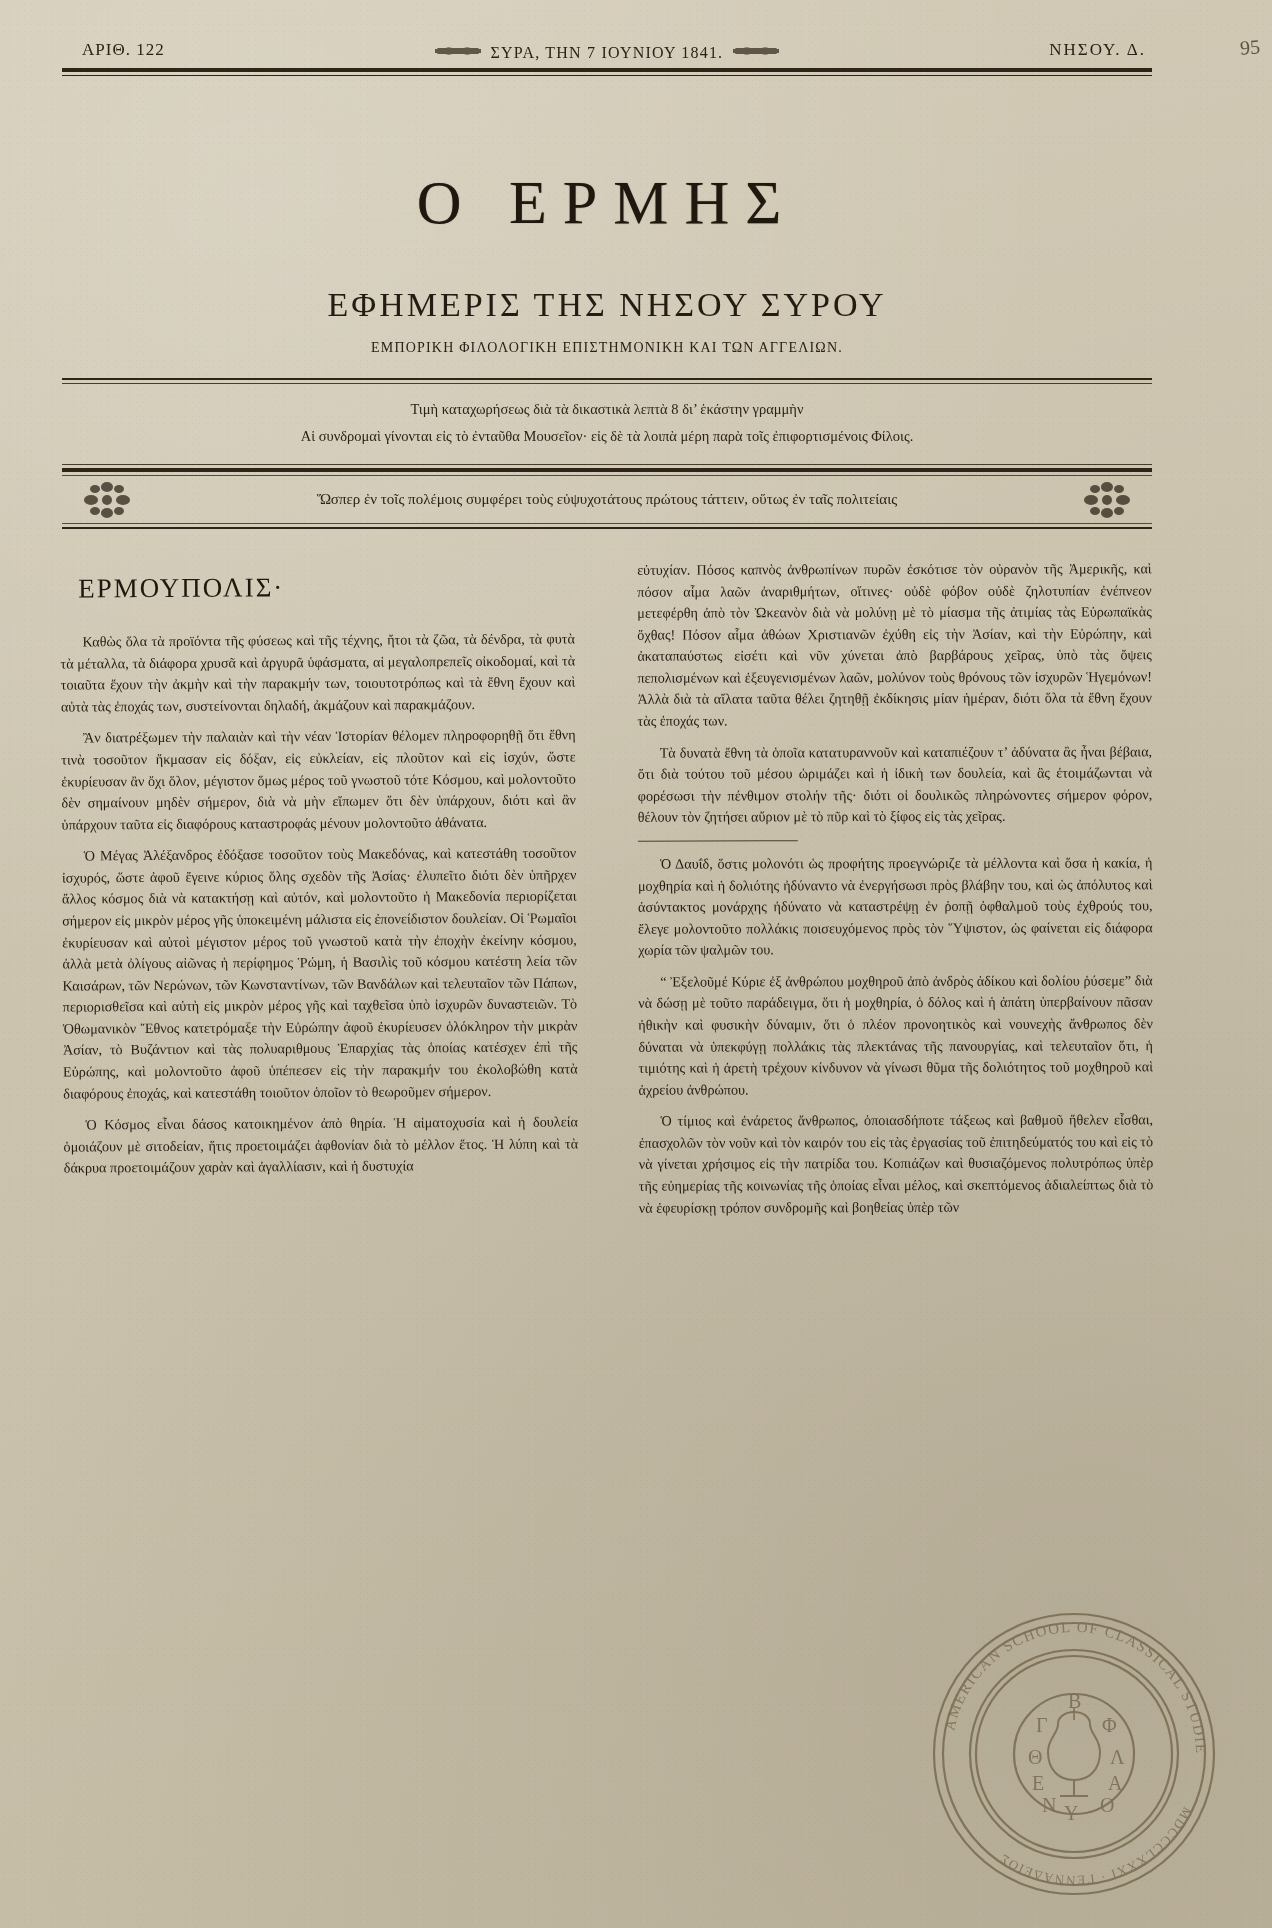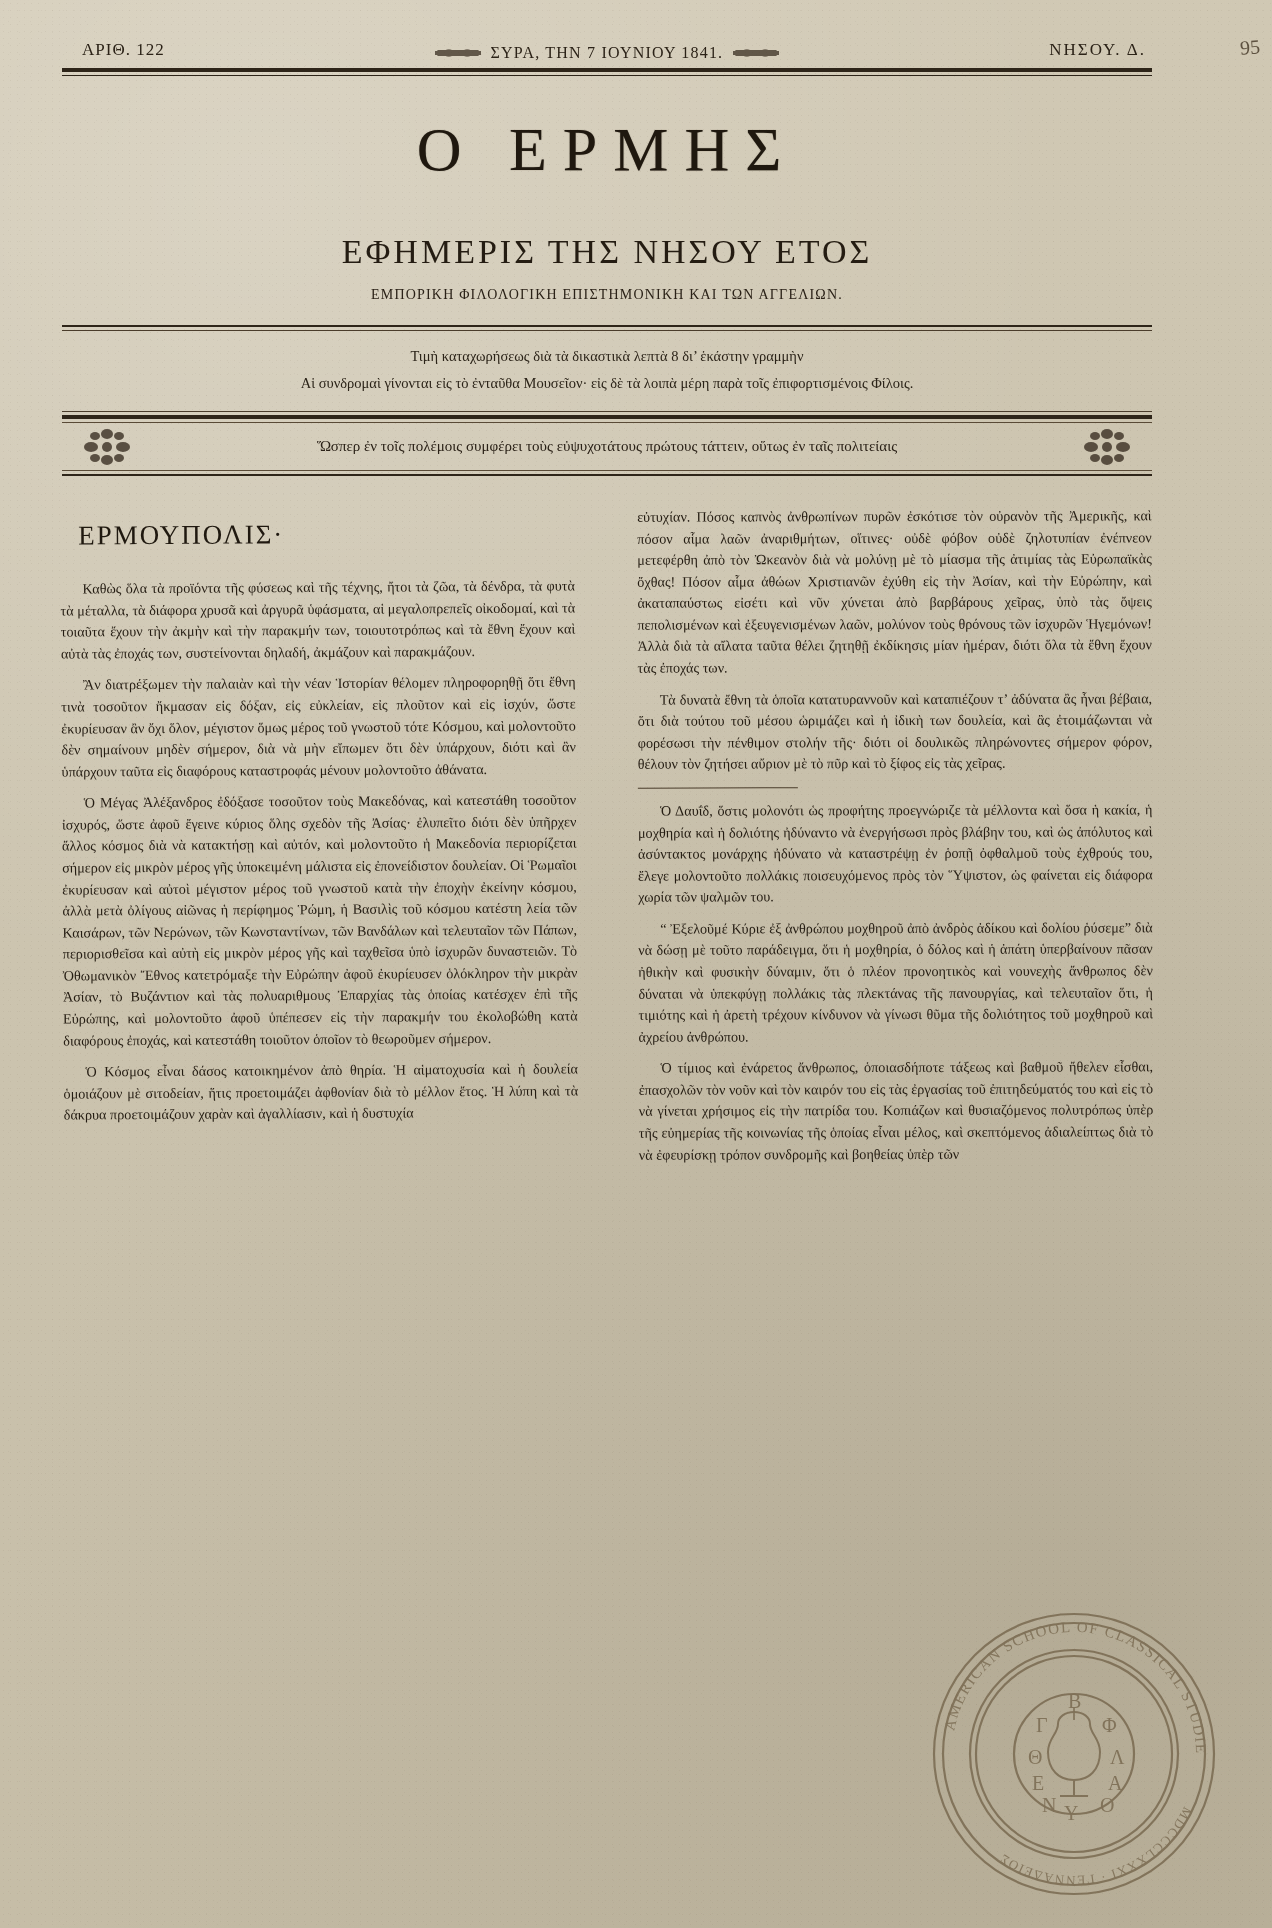--- a/index.html
+++ b/index.html
@@ -51,21 +51,21 @@
   }
   .topline .issue {
     font-variant: small-caps;
     font-size: 17px;
     letter-spacing: 1px;
   }
   .topline .dateline {
     font-size: 16px;
     letter-spacing: 1.2px;
     display: flex;
-    align-items: center;
+    align-items: flex-start;
     gap: 10px;
     transform: translateY(2px);
   }
   .topline .year {
     font-size: 17px;
     letter-spacing: 2px;
   }
   .orn {
     display: inline-block;
     width: 46px;
@@ -88,21 +88,21 @@
     top: 36px;
     font-size: 20px;
     font-family: "Liberation Serif", serif;
     color: #4a3d2c;
     transform: rotate(-4deg);
     opacity: 0.85;
   }
 
   .title {
     text-align: center;
-    margin-top: 38px;
+    margin-top: 91px;
     font-size: 62px;
     letter-spacing: 16px;
     font-weight: normal;
     color: #1f180f;
     text-shadow: 0 0 1px rgba(40,30,18,0.5);
   }
   .subtitle1 {
     text-align: center;
     margin-top: 48px;
     font-size: 34px;
@@ -234,21 +234,21 @@
         <span class="orn"></span>
         <span>ΣΥΡΑ, ΤΗΝ 7 ΙΟΥΝΙΟΥ 1841.</span>
         <span class="orn"></span>
       </div>
       <div class="year">ΝΗΣΟΥ. Δ.</div>
     </div>
 
     <div class="rule-thick"></div>
 
     <h1 class="title">Ο ΕΡΜΗΣ</h1>
-    <div class="subtitle1">ΕΦΗΜΕΡΙΣ ΤΗΣ ΝΗΣΟΥ ΕΤΟΣ</div>
+    <div class="subtitle1">ΕΦΗΜΕΡΙΣ ΤΗΣ ΝΗΣΟΥ ΣΥΡΟΥ</div>
     <div class="subtitle2">ΕΜΠΟΡΙΚΗ ΦΙΛΟΛΟΓΙΚΗ ΕΠΙΣΤΗΜΟΝΙΚΗ ΚΑΙ ΤΩΝ ΑΓΓΕΛΙΩΝ.</div>
 
     <div class="masthead-rule"></div>
     <div class="masthead-rule2"></div>
 
     <div class="terms">
       <div>Τιμὴ καταχωρήσεως διὰ τὰ δικαστικὰ λεπτὰ 8 δι’ ἑκάστην γραμμὴν</div>
       <div>Αἱ συνδρομαὶ γίνονται εἰς τὸ ἐνταῦθα Μουσεῖον· εἰς δὲ τὰ λοιπὰ μέρη παρὰ τοῖς ἐπιφορτισμένοις Φίλοις.</div>
     </div>
 

